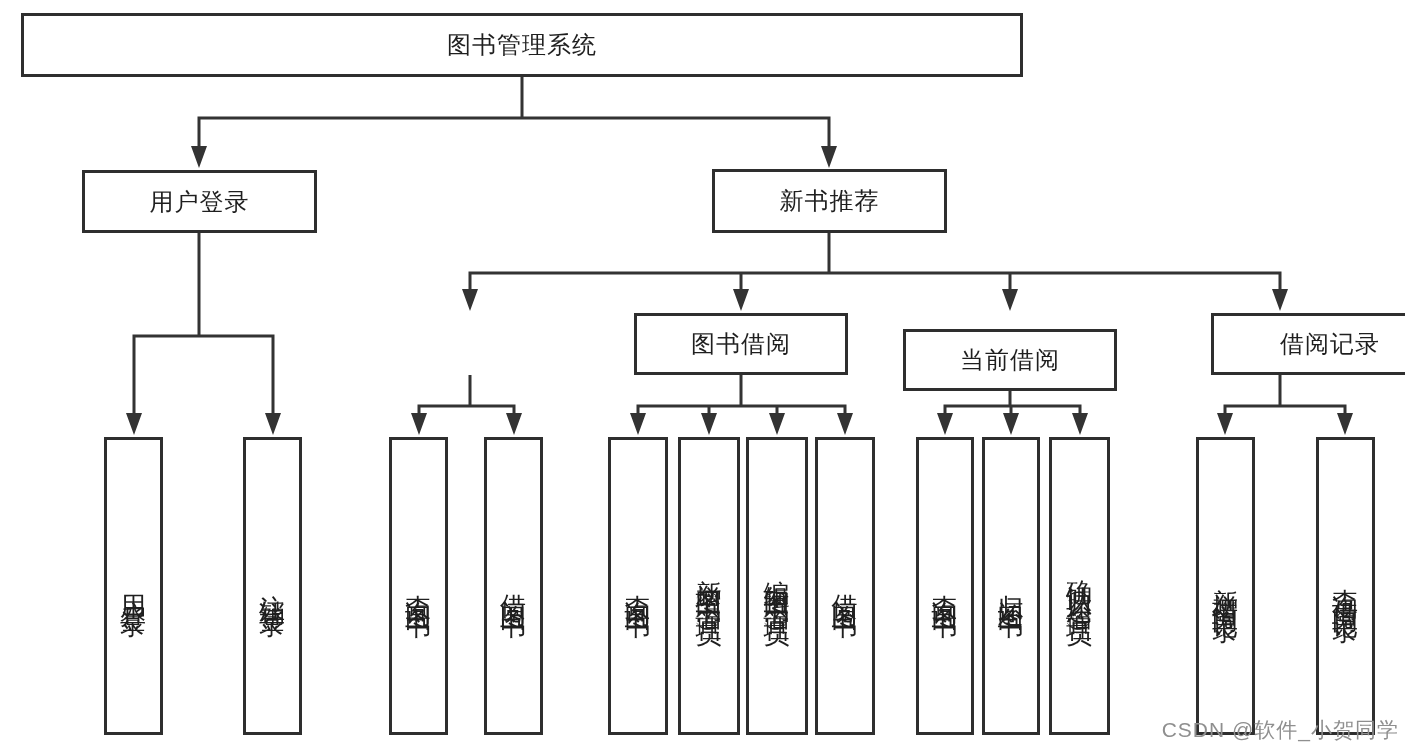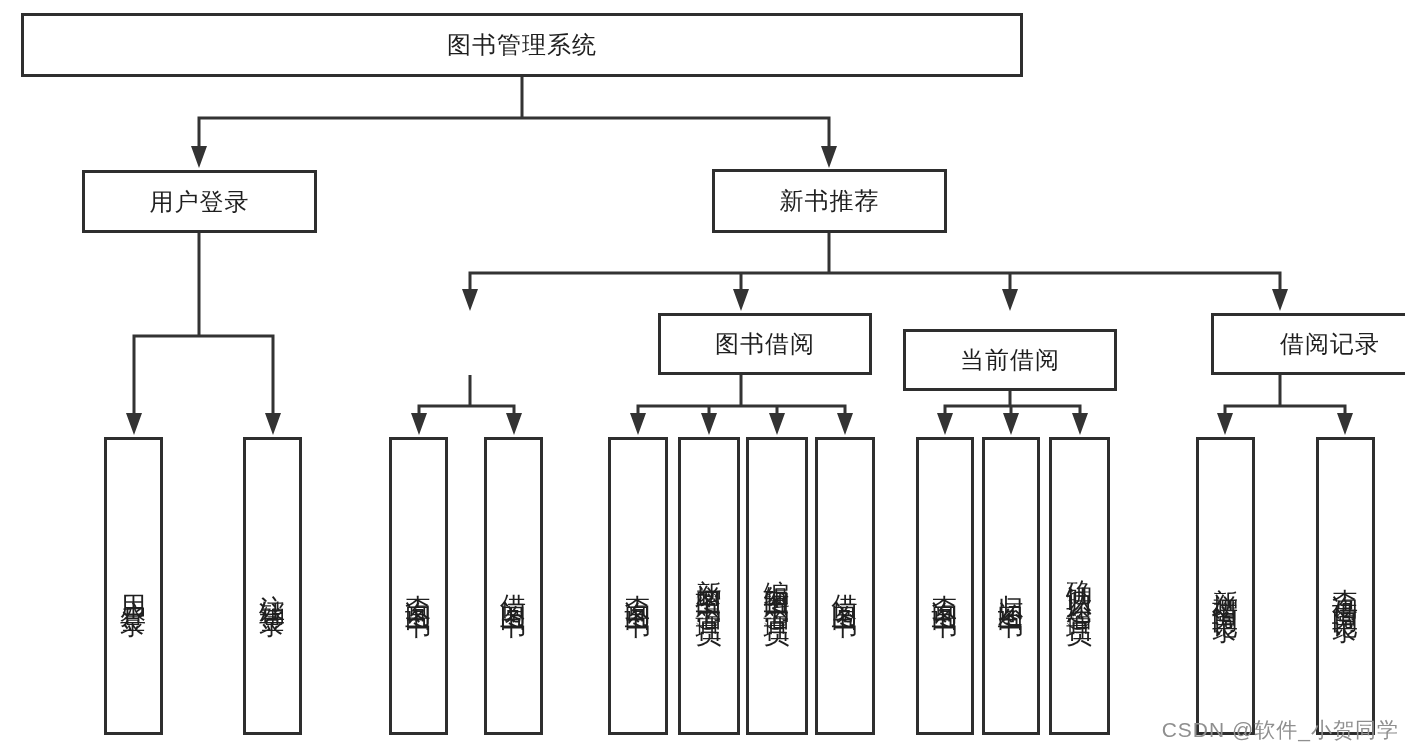--- a/index.html
+++ b/index.html
@@ -95,21 +95,21 @@
     <span class="hlabel">图书管理系统</span>
   </div>
 
   <div class="box" style="left:82px; top:170px; width:235px; height:63px;">
     <span class="hlabel">用户登录</span>
   </div>
   <div class="box" style="left:712px; top:169px; width:235px; height:64px;">
     <span class="hlabel">新书推荐</span>
   </div>
 
-  <div class="box" style="left:634px; top:313px; width:214px; height:62px;margin-left:24px;">
+  <div class="box" style="left:634px; top:313px; width:214px; height:62px;">
     <span class="hlabel">图书借阅</span>
   </div>
   <div class="box" style="left:903px; top:313px; width:214px; height:62px;margin-top:16px;">
     <span class="hlabel">当前借阅</span>
   </div>
   <div class="box" style="left:1167px; top:313px; width:238px; height:62px;margin-left:44px;">
     <span class="hlabel">借阅记录</span>
   </div>
 
   <div class="box leaf" style="left:104px; width:59px;">

